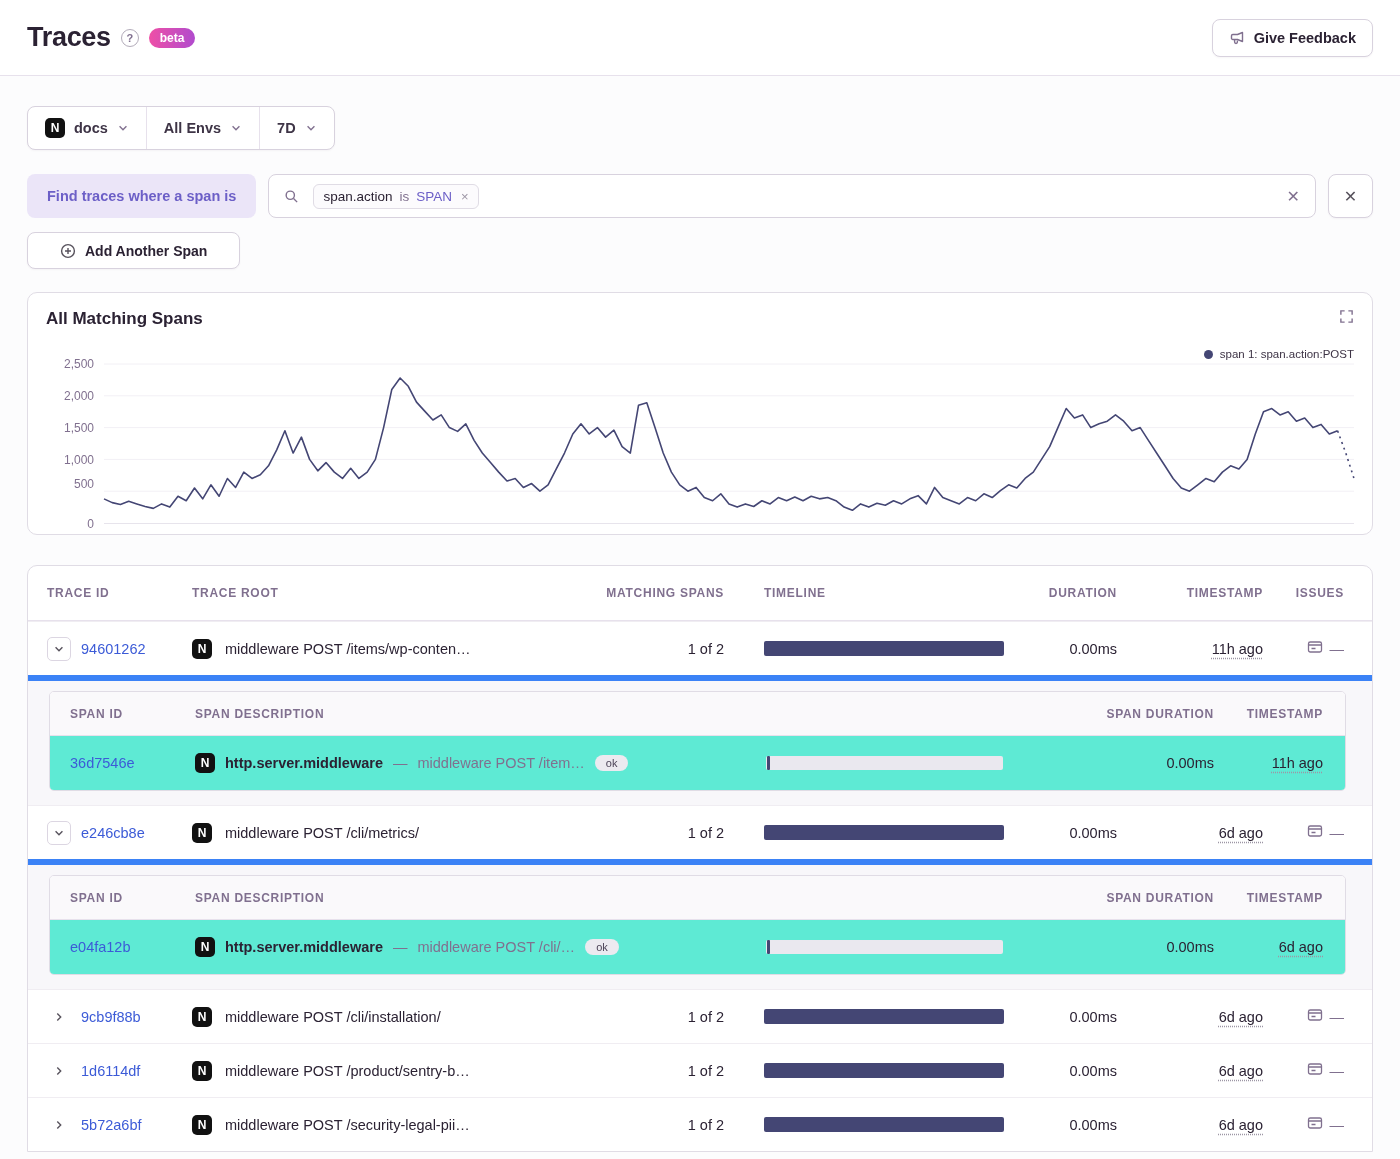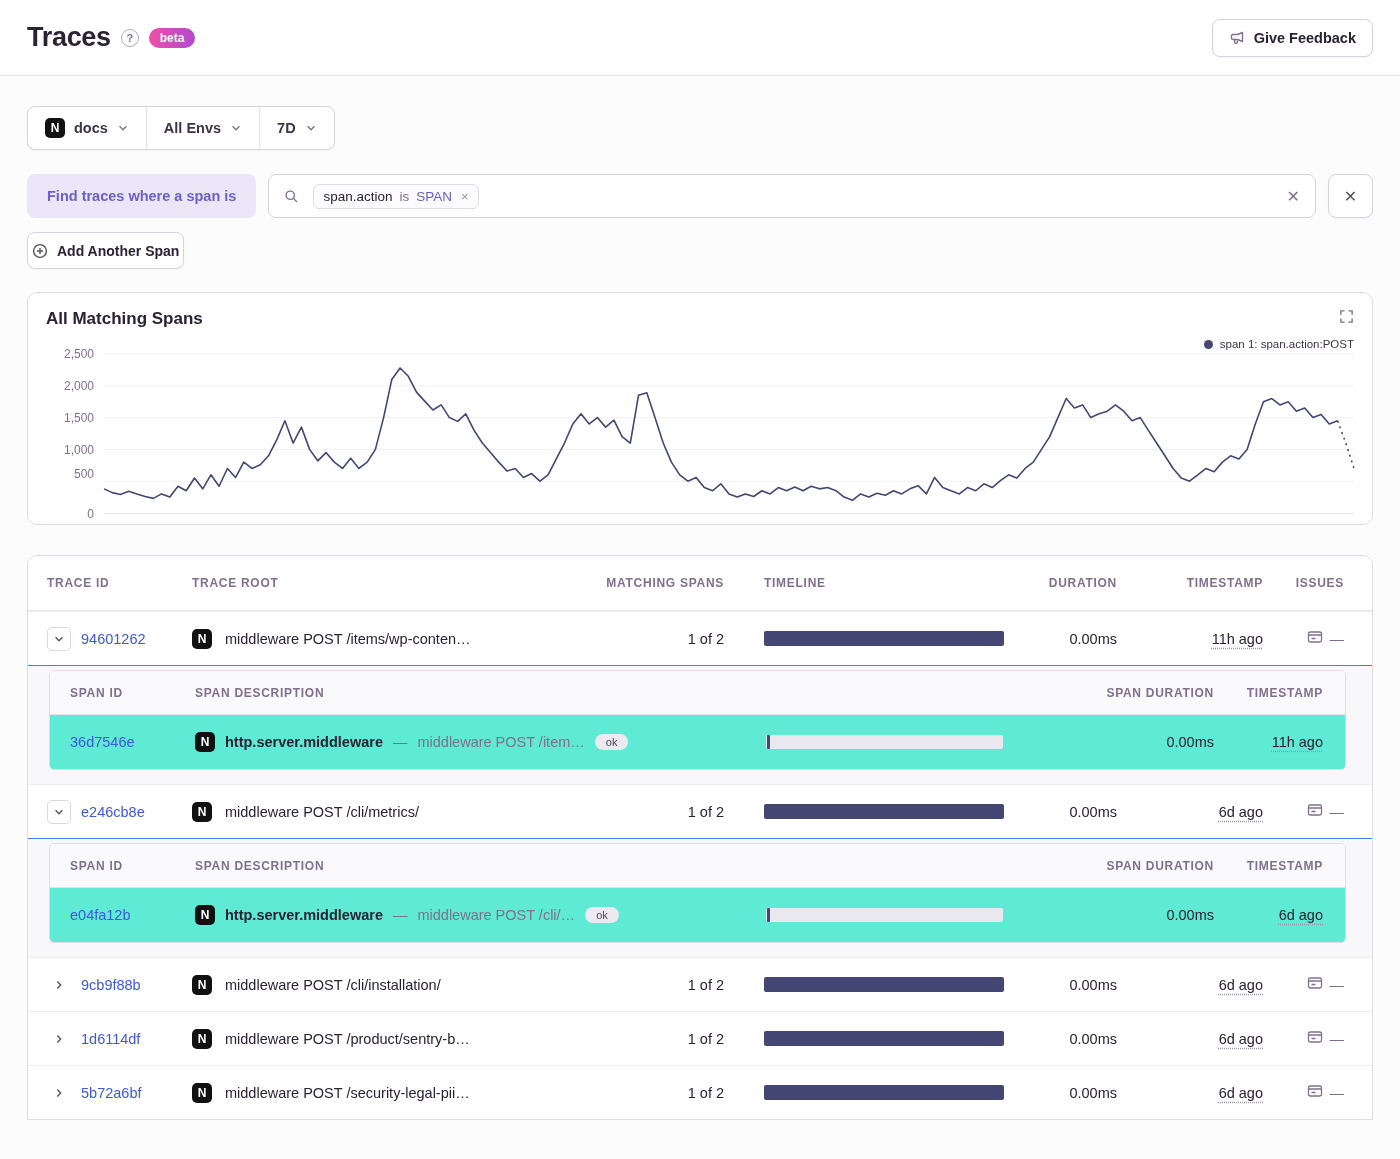--- a/index.html
+++ b/index.html
@@ -44,29 +44,29 @@
     background:#fcfbfd; border-radius:6px; padding:4px 9px; font-size:13.5px; cursor:pointer; }
   .token .t-key { color:#2b2233; }
   .token .t-op  { color:#80708f; }
   .token .t-val { color:#6c5fc7; }
   .token .t-x   { color:#9d96a5; font-size:13px; margin-left:2px; }
   .clear-x { margin-left:auto; color:#80708f; font-size:16px; cursor:pointer; }
   .remove-btn { width:45px; height:44px; font-size:16px; color:#57525c;
     display:flex; align-items:center; justify-content:center; }
 
   .add-span-btn { margin-top:14px; height:37px; display:inline-flex; align-items:center;
-    gap:9px; padding:0 4px; font-size:14px; font-weight:700; }
+    gap:9px; padding:0 32px; font-size:14px; font-weight:700; }
   .plus-ic { color:#57525c; display:flex; }
 
   
   .panel { background:#fff; border:1px solid #e0dce5; border-radius:10px; }
   .chart-panel { margin-top:23px; padding:16px 18px 10px; }
   .chart-head { display:flex; justify-content:space-between; align-items:flex-start; }
   .chart-title { font-size:17px; font-weight:700; }
-  .chart-head-right { display:flex; flex-direction:column; align-items:flex-end; gap:14px; }
+  .chart-head-right { display:flex; flex-direction:column; align-items:flex-end; gap:24px; }
   .fs-ic { color:#80708f; cursor:pointer; display:flex; }
   .legend { display:flex; align-items:center; gap:7px; font-size:11.5px; color:#3e3446; cursor:pointer; }
   .legend .dot { width:9px; height:9px; border-radius:50%; background:#444674; }
   .chart-body { display:flex; margin-top:4px; }
   .y-axis { position:relative; width:58px; height:160px; font-size:12px; color:#80708f; }
   .y-axis span { position:absolute; right:10px; transform:translateY(-50%); }
   .y-axis span:nth-child(1){top:0} .y-axis span:nth-child(2){top:32px}
   .y-axis span:nth-child(3){top:64px} .y-axis span:nth-child(4){top:96px}
   .y-axis span:nth-child(5){top:120px} .y-axis span:nth-child(6){top:160px}
   .plot { flex:1; position:relative; height:160px; border-bottom:1px solid #e7e4ec; }
@@ -96,21 +96,21 @@
     color:#57525c; cursor:pointer; flex:none; }
   .tid { color:#3c5bd7; text-decoration:none; cursor:pointer; }
   .c-root { display:flex; align-items:center; gap:13px; min-width:0; }
   .root-text { overflow:hidden; text-overflow:ellipsis; white-space:nowrap; }
   .bar-track { height:15px; width:100%; background:#444674; border-radius:2px; }
   .ts { text-decoration:underline; text-decoration-style:dotted; text-decoration-color:#9d96a5;
     text-underline-offset:4px; cursor:default; }
   .c-issues { display:flex; justify-content:flex-end; align-items:center; gap:7px; color:#80708f; }
 
   
-  .exp-wrap { background:#f8f7fa; padding:4px 26px 14px 21px; border-top:1px solid #3b82f6; }
+  .exp-wrap { background:#f8f7fa; padding:10px 26px 14px 21px; border-top:6px solid #3b82f6; }
   .subtable { background:#fff; border:1px solid #e0dce5; border-radius:5px; overflow:hidden; }
   .sgrid { display:grid; grid-template-columns:125px minmax(0,1fr) 240px 211px 109px;
     align-items:center; padding:0 22px 0 20px; }
   .shead { height:44px; background:#faf9fb; border-bottom:1px solid #e7e1ec;
     font-size:12px; font-weight:700; color:#80708f; letter-spacing:.06em; }
   .srow { height:54px; font-size:14.5px; background:#5eead4; }
   .s-desc { display:flex; align-items:center; gap:10px; min-width:0; }
   .s-op { font-weight:700; white-space:nowrap; }
   .s-dash { color:#80708f; }
   .s-text { color:#80708f; overflow:hidden; text-overflow:ellipsis; white-space:nowrap; }

